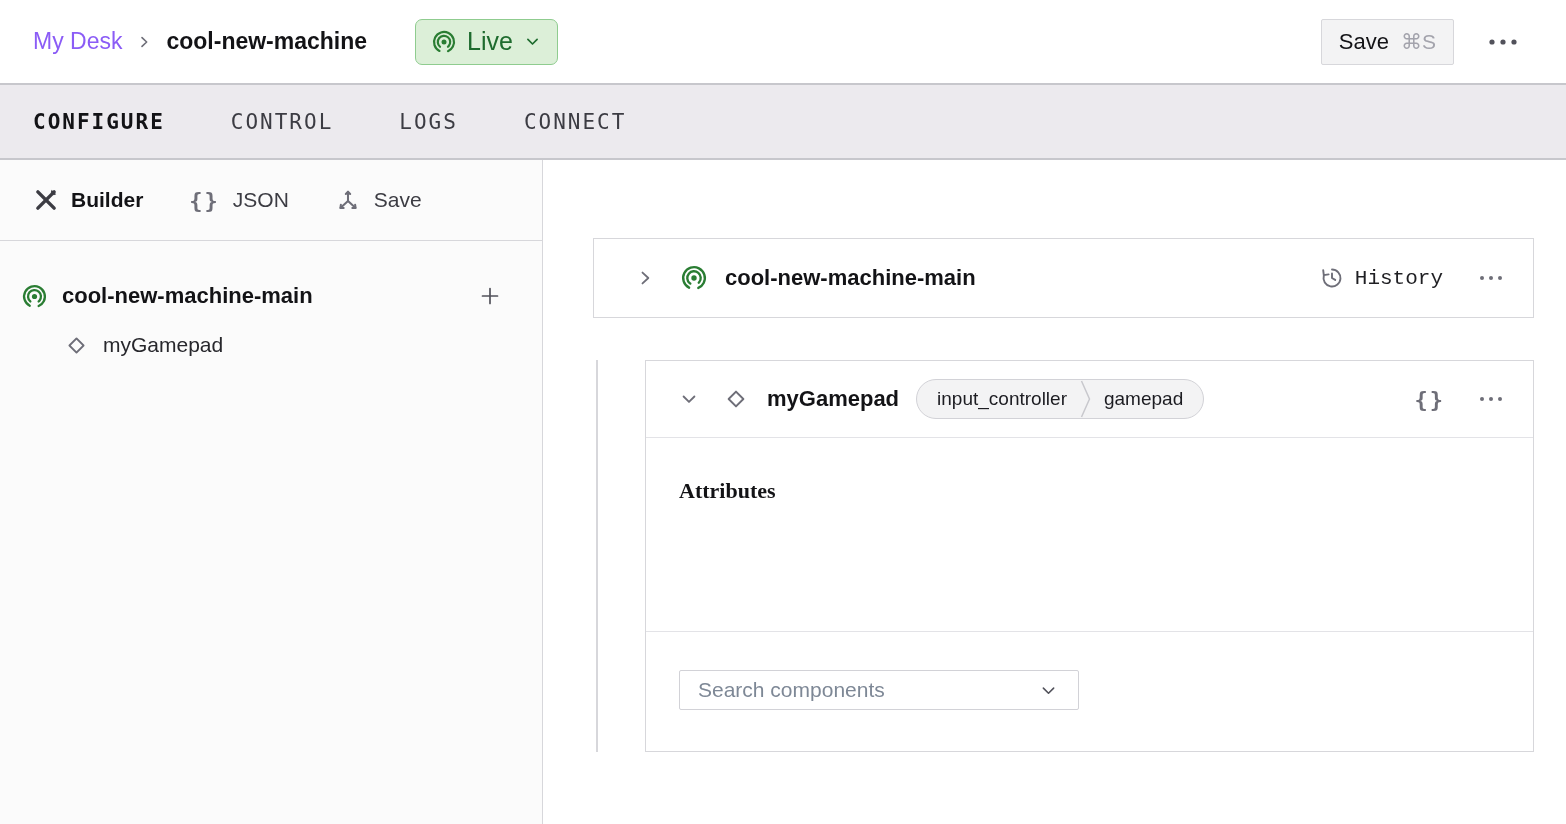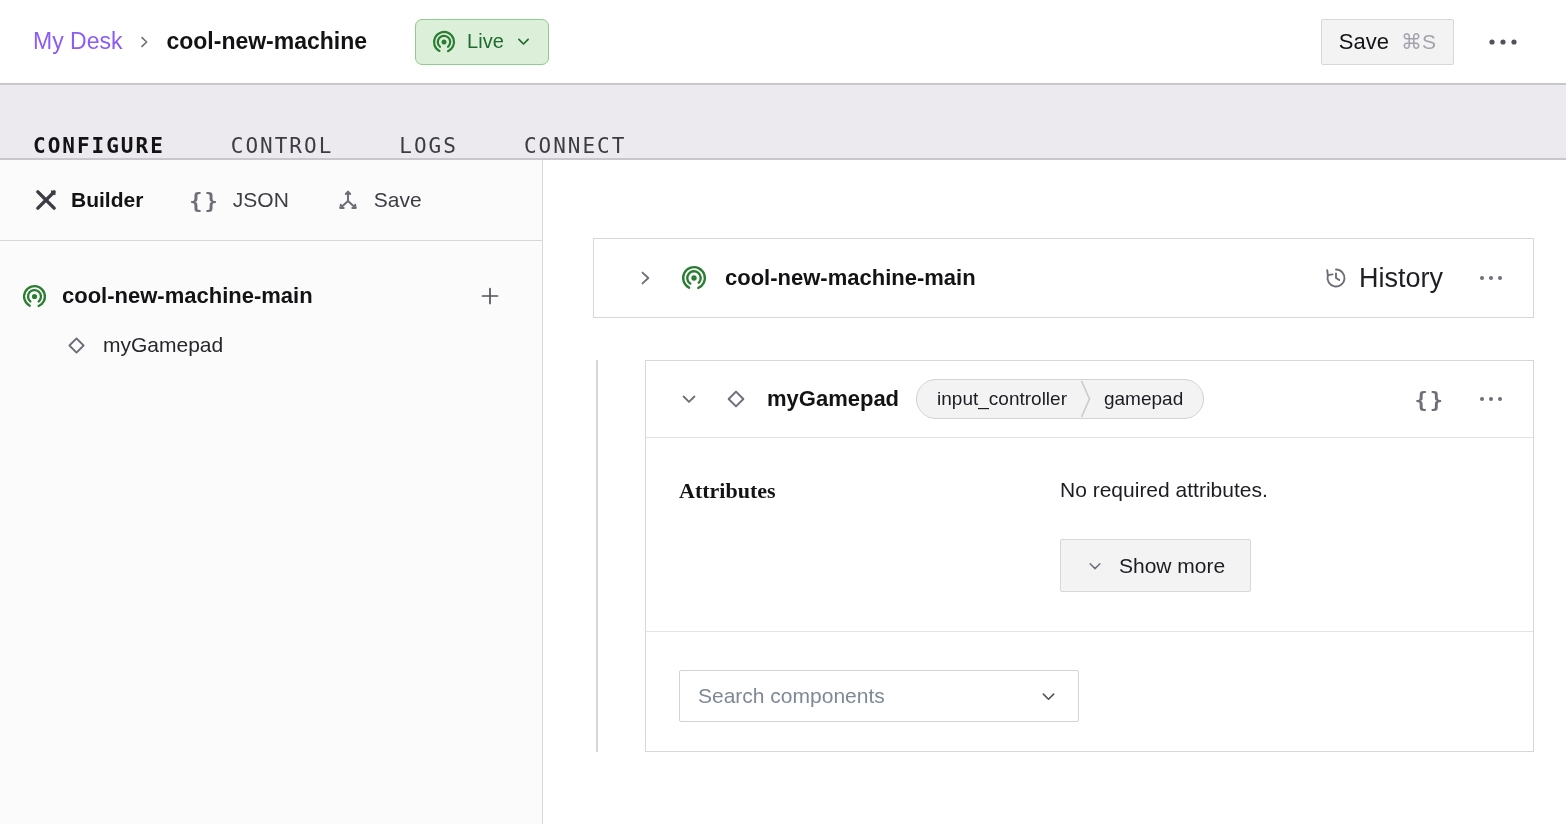--- a/index.html
+++ b/index.html
@@ -18,39 +18,39 @@
     padding:0 44px 0 33px;
   }
   .breadcrumb { display:flex; align-items:center; gap:14px; font-size:23px; }
   .breadcrumb .parent { color:#8b5cf6; cursor:pointer; }
   .breadcrumb .current { font-weight:700; color:#131316; }
   .live-button {
     margin-left:48px;
     display:flex; align-items:center; gap:11px;
     height:46px; padding:0 16px;
     background:#dcefd8; border:1px solid #8fcc8f; border-radius:7px;
-    color:#1e6b2e; font-size:20px; cursor:pointer;
+    color:#1e6b2e; font-size:25px; cursor:pointer;
     font-family:"Liberation Sans", sans-serif;
   }
   .topbar-right { margin-left:auto; display:flex; align-items:center; gap:30px; }
   .save-button {
     display:flex; align-items:center; gap:12px;
     height:46px; padding:0 17px;
     background:#f3f3f4; border:1px solid #d7d7db; border-radius:2px;
     font-size:22px; cursor:pointer;
     font-family:"Liberation Sans", sans-serif; color:#131316;
   }
   .save-button .shortcut { color:#a3a3ac; font-size:21px; }
   .icon-button { background:none; border:none; cursor:pointer; padding:4px; }
 
   
   .tabbar {
     height:77px; background:#eceaee;
     border-top:2px solid #c7c7cc; border-bottom:2px solid #c7c7cc;
-    display:flex; align-items:flex-end; gap:66px;
+    display:flex; align-items:center; gap:66px;
     padding:0 33px;
     font-family:"DejaVu Sans Mono", monospace;
   }
   .tab { font-size:21px; letter-spacing:2px; color:#3c3c43; cursor:pointer; }
   .tab.active { font-weight:700; color:#131316; }
 
   
   .body-split { display:flex; height:664px; }
 
   
@@ -84,24 +84,24 @@
   .main { flex:1; background:#ffffff; padding:78px 32px 0 50px; position:relative; }
 
   .part-card {
     height:80px; border:1px solid #d7d7db; background:#fff;
     display:flex; align-items:center;
     padding:0 26px 0 37px;
   }
   .part-card .title { font-size:22px; font-weight:700; color:#131316; margin-left:18px; flex:1; }
   .part-card .machine-ic { margin-left:22px; }
   .history-button {
-    display:flex; align-items:center; gap:11px;
+    display:flex; align-items:flex-end; gap:11px;
     background:none; border:none; cursor:pointer;
-    font-size:27px; color:#1f1f23;
-    font-family:Liberation Sans, sans-serif;
+    font-size:21px; color:#1f1f23;
+    font-family:Liberation Mono, monospace;
     margin-right:32px;
   }
 
   .component-wrap { margin-top:42px; margin-left:52px; position:relative; }
   .connector { position:absolute; left:-49px; top:0; bottom:0; width:2px; background:#d7d7db; }
 
   .component-card { border:1px solid #d7d7db; background:#fff; }
   .comp-header {
     height:77px; border-bottom:1px solid #e3e3e7;
     display:flex; align-items:center;
@@ -126,21 +126,21 @@
   .row-value .message { font-size:21px; color:#1c1c21; }
   .show-more-button {
     margin-top:37px;
     display:flex; align-items:center; gap:15px;
     height:53px; padding:0 25px;
     background:#f3f3f4; border:1px solid #d7d7db; border-radius:2px;
     font-size:21px; color:#1c1c21; cursor:pointer;
     font-family:"Liberation Sans", sans-serif;
   }
   .select-box {
-    width:400px; height:52px;
+    width:400px; height:40px;
     border:1px solid #d2d2d7; border-radius:2px; background:#fff;
     display:flex; align-items:center; justify-content:space-between;
     padding:0 20px 0 18px; cursor:pointer;
   }
   .select-box .placeholder { font-size:21px; color:#7e8896; }
 </style>
 </head>
 <body>
 
 <header class="topbar">
@@ -322,31 +322,20 @@
                   <circle cx="3" cy="5" r="2" fill="#6e6e78"></circle>
                   <circle cx="12" cy="5" r="2" fill="#6e6e78"></circle>
                   <circle cx="21" cy="5" r="2" fill="#6e6e78"></circle>
                 </svg>
             </button>
           </div>
         </div>
 
         <div class="comp-row attributes">
           <div class="row-heading">Attributes</div>
-          <div class="row-value">
-            <div class="message">No required attributes.</div>
-            <button class="show-more-button">
-              <span>
-                <svg width="18" height="18" viewBox="0 0 24 24">
-                    <path d="M5.5 9 L12 15.5 L18.5 9" fill="none" stroke="#6e6e78" stroke-width="2" stroke-linecap="round" stroke-linejoin="round"></path>
-                  </svg>
-              </span>
-              <span>Show more</span>
-            </button>
-          </div>
         </div>
 
         <div class="comp-row depends">
           <div class="row-value">
             <div class="select-box">
               <span class="placeholder">Search components</span>
               <span>
                 <svg width="19" height="19" viewBox="0 0 24 24">
                     <path d="M5.5 9 L12 15.5 L18.5 9" fill="none" stroke="#52525b" stroke-width="2" stroke-linecap="round" stroke-linejoin="round"></path>
                   </svg>

